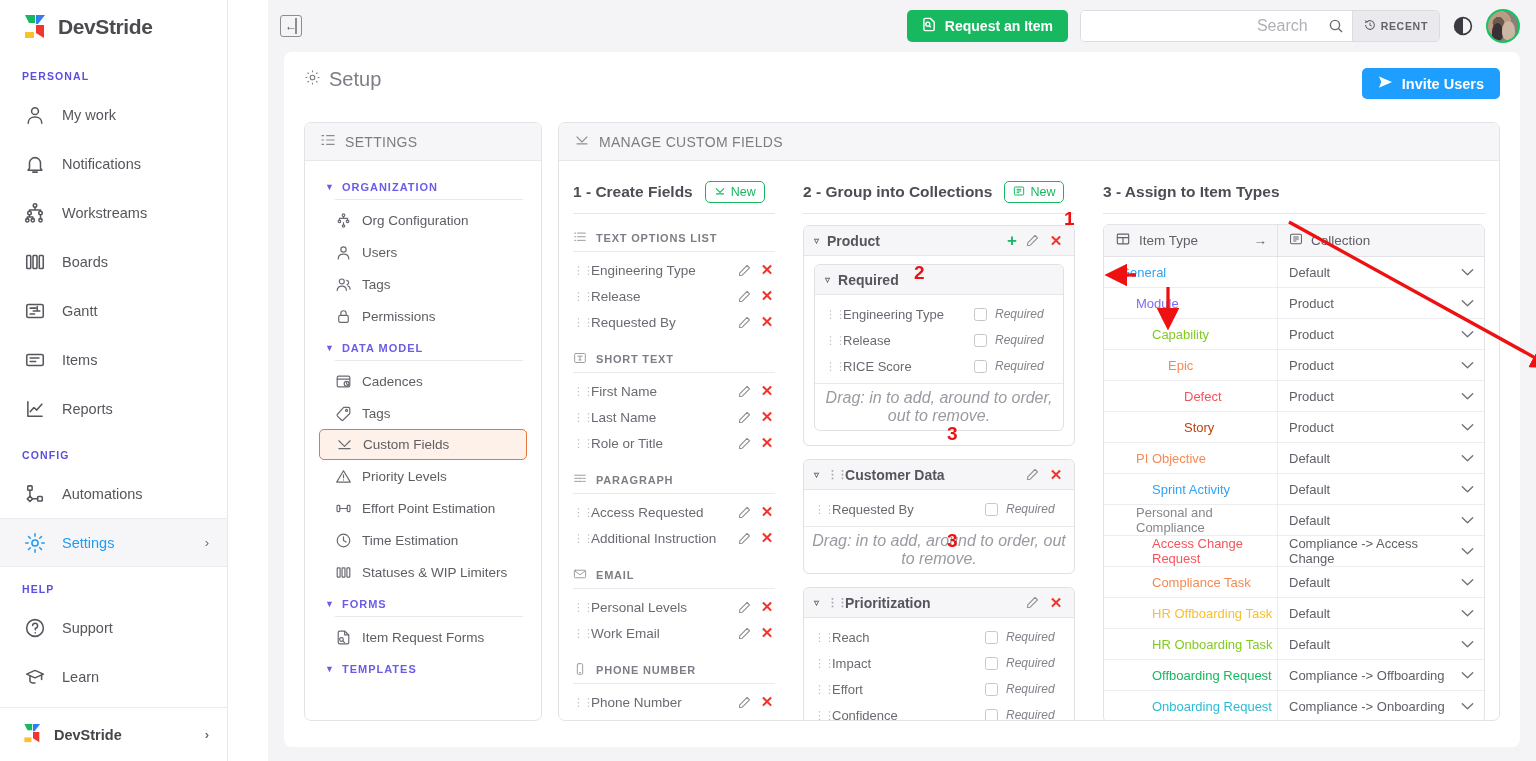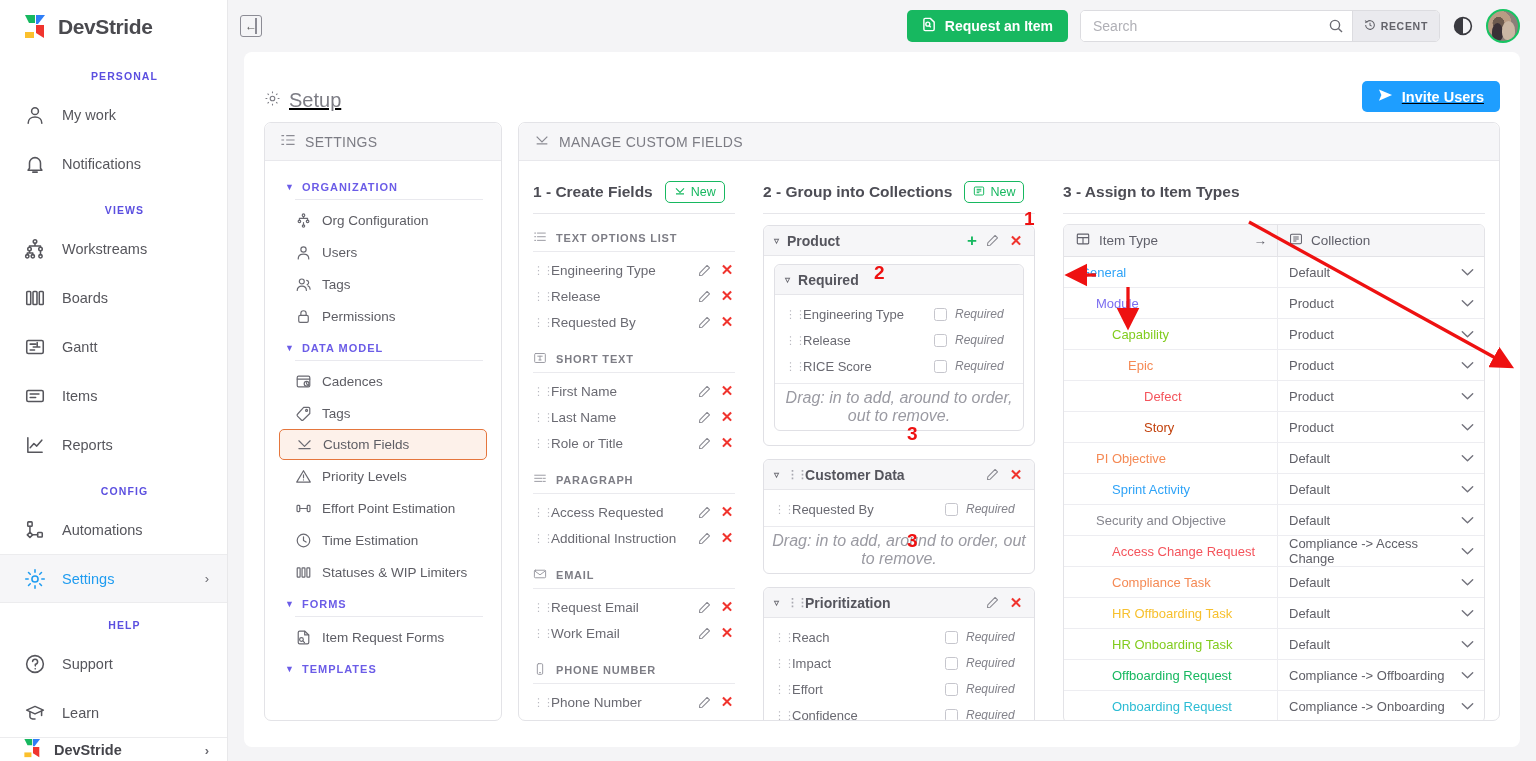--- a/index.html
+++ b/index.html
@@ -2,39 +2,39 @@
 <html><head>
 <meta charset="utf-8">
 <style>
   * { box-sizing: border-box; margin: 0; padding: 0; }
   html, body {
     width: 1536px; height: 761px;
     font-family: "Liberation Sans", sans-serif;
     background: #ffffff;
     overflow: hidden;
   }
-  .app { display: flex; width: 1536px; height: 761px; }
+  .app { display: flex; width: 1536px; height: 761px; gap: 40px; }
 
   
   .sidebar {
     width: 228px; height: 761px; flex: 0 0 228px;
     background: #ffffff;
     border-right: 1px solid #e8e8ea;
     display: flex; flex-direction: column;
     position: relative;
   }
   .brand {
     display: flex; align-items: center; gap: 8px;
     padding: 14px 0 14px 22px; height: 54px;
   }
   .brand-mark { width: 28px; height: 26px; position: relative; flex: 0 0 28px; }
   .brand-name { font-size: 21px; font-weight: bold; color: #4a4a4f; letter-spacing: -0.4px; }
   .nav-section {
     font-size: 10.5px; font-weight: bold; color: #5b4fe0;
-    letter-spacing: 1.1px; padding: 16px 0 8px 22px; text-align: center;
+    letter-spacing: 1.1px; padding: 16px 0 8px 22px;
   }
   .nav-item {
     display: flex; align-items: center; gap: 16px;
     height: 49px; padding-left: 24px; cursor: pointer;
     color: #56565c; font-size: 14.5px;
   }
   .nav-item .ico { width: 22px; height: 22px; flex: 0 0 22px; display:flex; align-items:center; justify-content:center; }
   .nav-item.active { background: #f6f6f8; color: #1f9cf0; border-top:1px solid #ececee; border-bottom:1px solid #ececee;}
   .nav-item.active .lbl { color: #1f9cf0; }
   .nav-chev { margin-left: auto; margin-right: 18px; color: #6c6c73; font-size: 13px; }
@@ -60,21 +60,21 @@
     height: 32px; padding: 0 15px; font-size: 14px; font-weight: bold;
     display: flex; align-items: center; gap: 8px; cursor: pointer;
     font-family: "Liberation Sans", sans-serif;
   }
   .searchwrap {
     display: flex; align-items: center; height: 32px; width: 360px;
     background: #fff; border: 1px solid #dcdce0; border-radius: 5px; overflow: hidden;
   }
   .searchwrap input {
     flex: 1; border: none; outline: none; height: 30px; padding: 0 12px;
-    font-size: 14px; color: #0f766e; font-family: "Liberation Sans", sans-serif;
+    font-size: 16px; color: #0f766e; font-family: "Liberation Sans", sans-serif; text-align: right;
   }
   .searchwrap input::placeholder { color: #b0b0b6; }
   .search-ico { padding: 0 8px; color: #6b6b72; display:flex; align-items:center;}
   .recent-btn {
     display: flex; align-items: center; gap: 5px; height: 30px; padding: 0 11px;
     background: #eaeaee; border-left: 1px solid #dcdce0; color: #63636a;
     font-size: 10.5px; font-weight: bold; letter-spacing: .7px; cursor: pointer;
   }
   .theme-toggle { width: 22px; height: 22px; cursor: pointer; }
   .avatar {
@@ -82,21 +82,21 @@
     background: radial-gradient(circle at 35% 40%, #6d5a4e 0 22%, #b99c84 23% 48%, #8b7f79 49% 100%);
     overflow:hidden; position: relative; cursor: pointer;
   }
   .avatar:before{content:"";position:absolute;left:4px;top:12px;width:11px;height:18px;border-radius:50% 50% 40% 40%;background:#3a3036;}
   .avatar:after{content:"";position:absolute;right:3px;top:10px;width:13px;height:19px;border-radius:50% 50% 40% 40%;background:#cbb7a4;}
 
   .content-card {
     margin: 0 16px 14px 16px; flex: 1; background: #fff; border-radius: 8px;
     padding: 16px 20px 0 20px; position: relative; overflow: hidden;
   }
-  .page-head { display: flex; align-items: flex-end; height: 44px; text-decoration: underline; }
+  .page-head { display: flex; align-items: flex-start; height: 44px; }
   .page-title { font-size: 20px; color: #7d7d85; display: flex; align-items: center; gap: 8px; }
   .btn-blue {
     margin-left: auto; background: #1e9eff; color: #fff; border: none; border-radius: 5px;
     height: 31px; padding: 0 16px; font-size: 14.5px; font-weight: bold;
     display: flex; align-items: center; gap: 9px; cursor: pointer;
     font-family: "Liberation Sans", sans-serif;
   }
 
   .panels { display: flex; gap: 16px; margin-top: 10px; }
   .panel { border: 1px solid #e3e3e7; border-radius: 7px; background: #fff; }
@@ -221,21 +221,20 @@
         </div>
         <div class="nav-item">
           <span class="ico">
             <svg width="22" height="22" viewBox="0 0 20 20" fill="none" stroke="#56565c" stroke-width="1.4" stroke-linecap="round" stroke-linejoin="round">
               <path d="M5 13.8V9.2a5 5 0 0 1 10 0v4.6l1.3 1.8H3.7z"></path>
               <path d="M8 17.4h4"></path>
             </svg>
           </span>
           <span class="lbl">Notifications</span>
         </div>
-        <div class="nav-section">VIEWS</div>
         <div class="nav-item">
           <span class="ico">
             <svg width="22" height="22" viewBox="0 0 20 20" fill="none" stroke="#56565c" stroke-width="1.4" stroke-linecap="round" stroke-linejoin="round">
               <circle cx="10" cy="3.2" r="1.6"></circle>
               <circle cx="5" cy="10" r="1.6"></circle>
               <circle cx="15" cy="10" r="1.6"></circle>
               <circle cx="3" cy="16.6" r="1.5"></circle>
               <circle cx="8" cy="16.6" r="1.5"></circle>
               <circle cx="15" cy="16.6" r="1.5"></circle>
               <path d="M10 4.8v2.5M10 7.3H5v1.1M10 7.3h5v1.1M5 11.6v2M5 13.6H3v1.5M5 13.6h3v1.5M15 11.6v3.5"></path>
@@ -697,21 +696,21 @@
                     <span><svg width="14" height="14" viewBox="0 0 20 20" fill="none" stroke="#9a9aa2" stroke-width="1.4" stroke-linecap="round" stroke-linejoin="round">
                         <rect x="2" y="4.6" width="16" height="10.8" rx="1.4"></rect>
                         <path d="M2.4 5.6 L10 11.2 L17.6 5.6"></path>
                       </svg></span>
                     <span>EMAIL</span>
                   </div>
                   <div class="ftype-rule"></div>
                   <div style="height: 5px;"></div>
                   <div class="frow">
                     <span class="drag">⋮⋮</span>
-                    <span class="name">Request Email</span>
+                    <span class="name">Personal Levels</span>
                     <span class="edit-ico">
                       <svg width="13" height="13" viewBox="0 0 16 16" fill="none" stroke="#8a8a92" stroke-width="1.3" stroke-linecap="round" stroke-linejoin="round">
                         <path d="M11.2 1.8 L14.2 4.8 L5.2 13.8 L1.8 14.2 L2.2 10.8 z"></path>
                       </svg>
                     </span>
                     <span class="del-ico">✕</span>
                   </div>
                   <div class="frow">
                     <span class="drag">⋮⋮</span>
                     <span class="name">Work Email</span>
@@ -983,21 +982,21 @@
                       </div>
                       <div class="c2">
                         <span>Default</span>
                         <span class="chev"><svg width="13" height="9" viewBox="0 0 14 9" fill="none" stroke="#72727c" stroke-width="1.5" stroke-linecap="round" stroke-linejoin="round">
                             <path d="M1.4 1.6 L7 7 L12.6 1.6"></path>
                           </svg></span>
                       </div>
                     </div>
                     <div class="itr">
                       <div class="c1">
-                        <span style="color:#86868e;padding-left:32px">Security and Objective</span>
+                        <span style="color:#86868e;padding-left:32px">Personal and Compliance</span>
                       </div>
                       <div class="c2">
                         <span>Default</span>
                         <span class="chev"><svg width="13" height="9" viewBox="0 0 14 9" fill="none" stroke="#72727c" stroke-width="1.5" stroke-linecap="round" stroke-linejoin="round">
                             <path d="M1.4 1.6 L7 7 L12.6 1.6"></path>
                           </svg></span>
                       </div>
                     </div>
                     <div class="itr">
                       <div class="c1">

